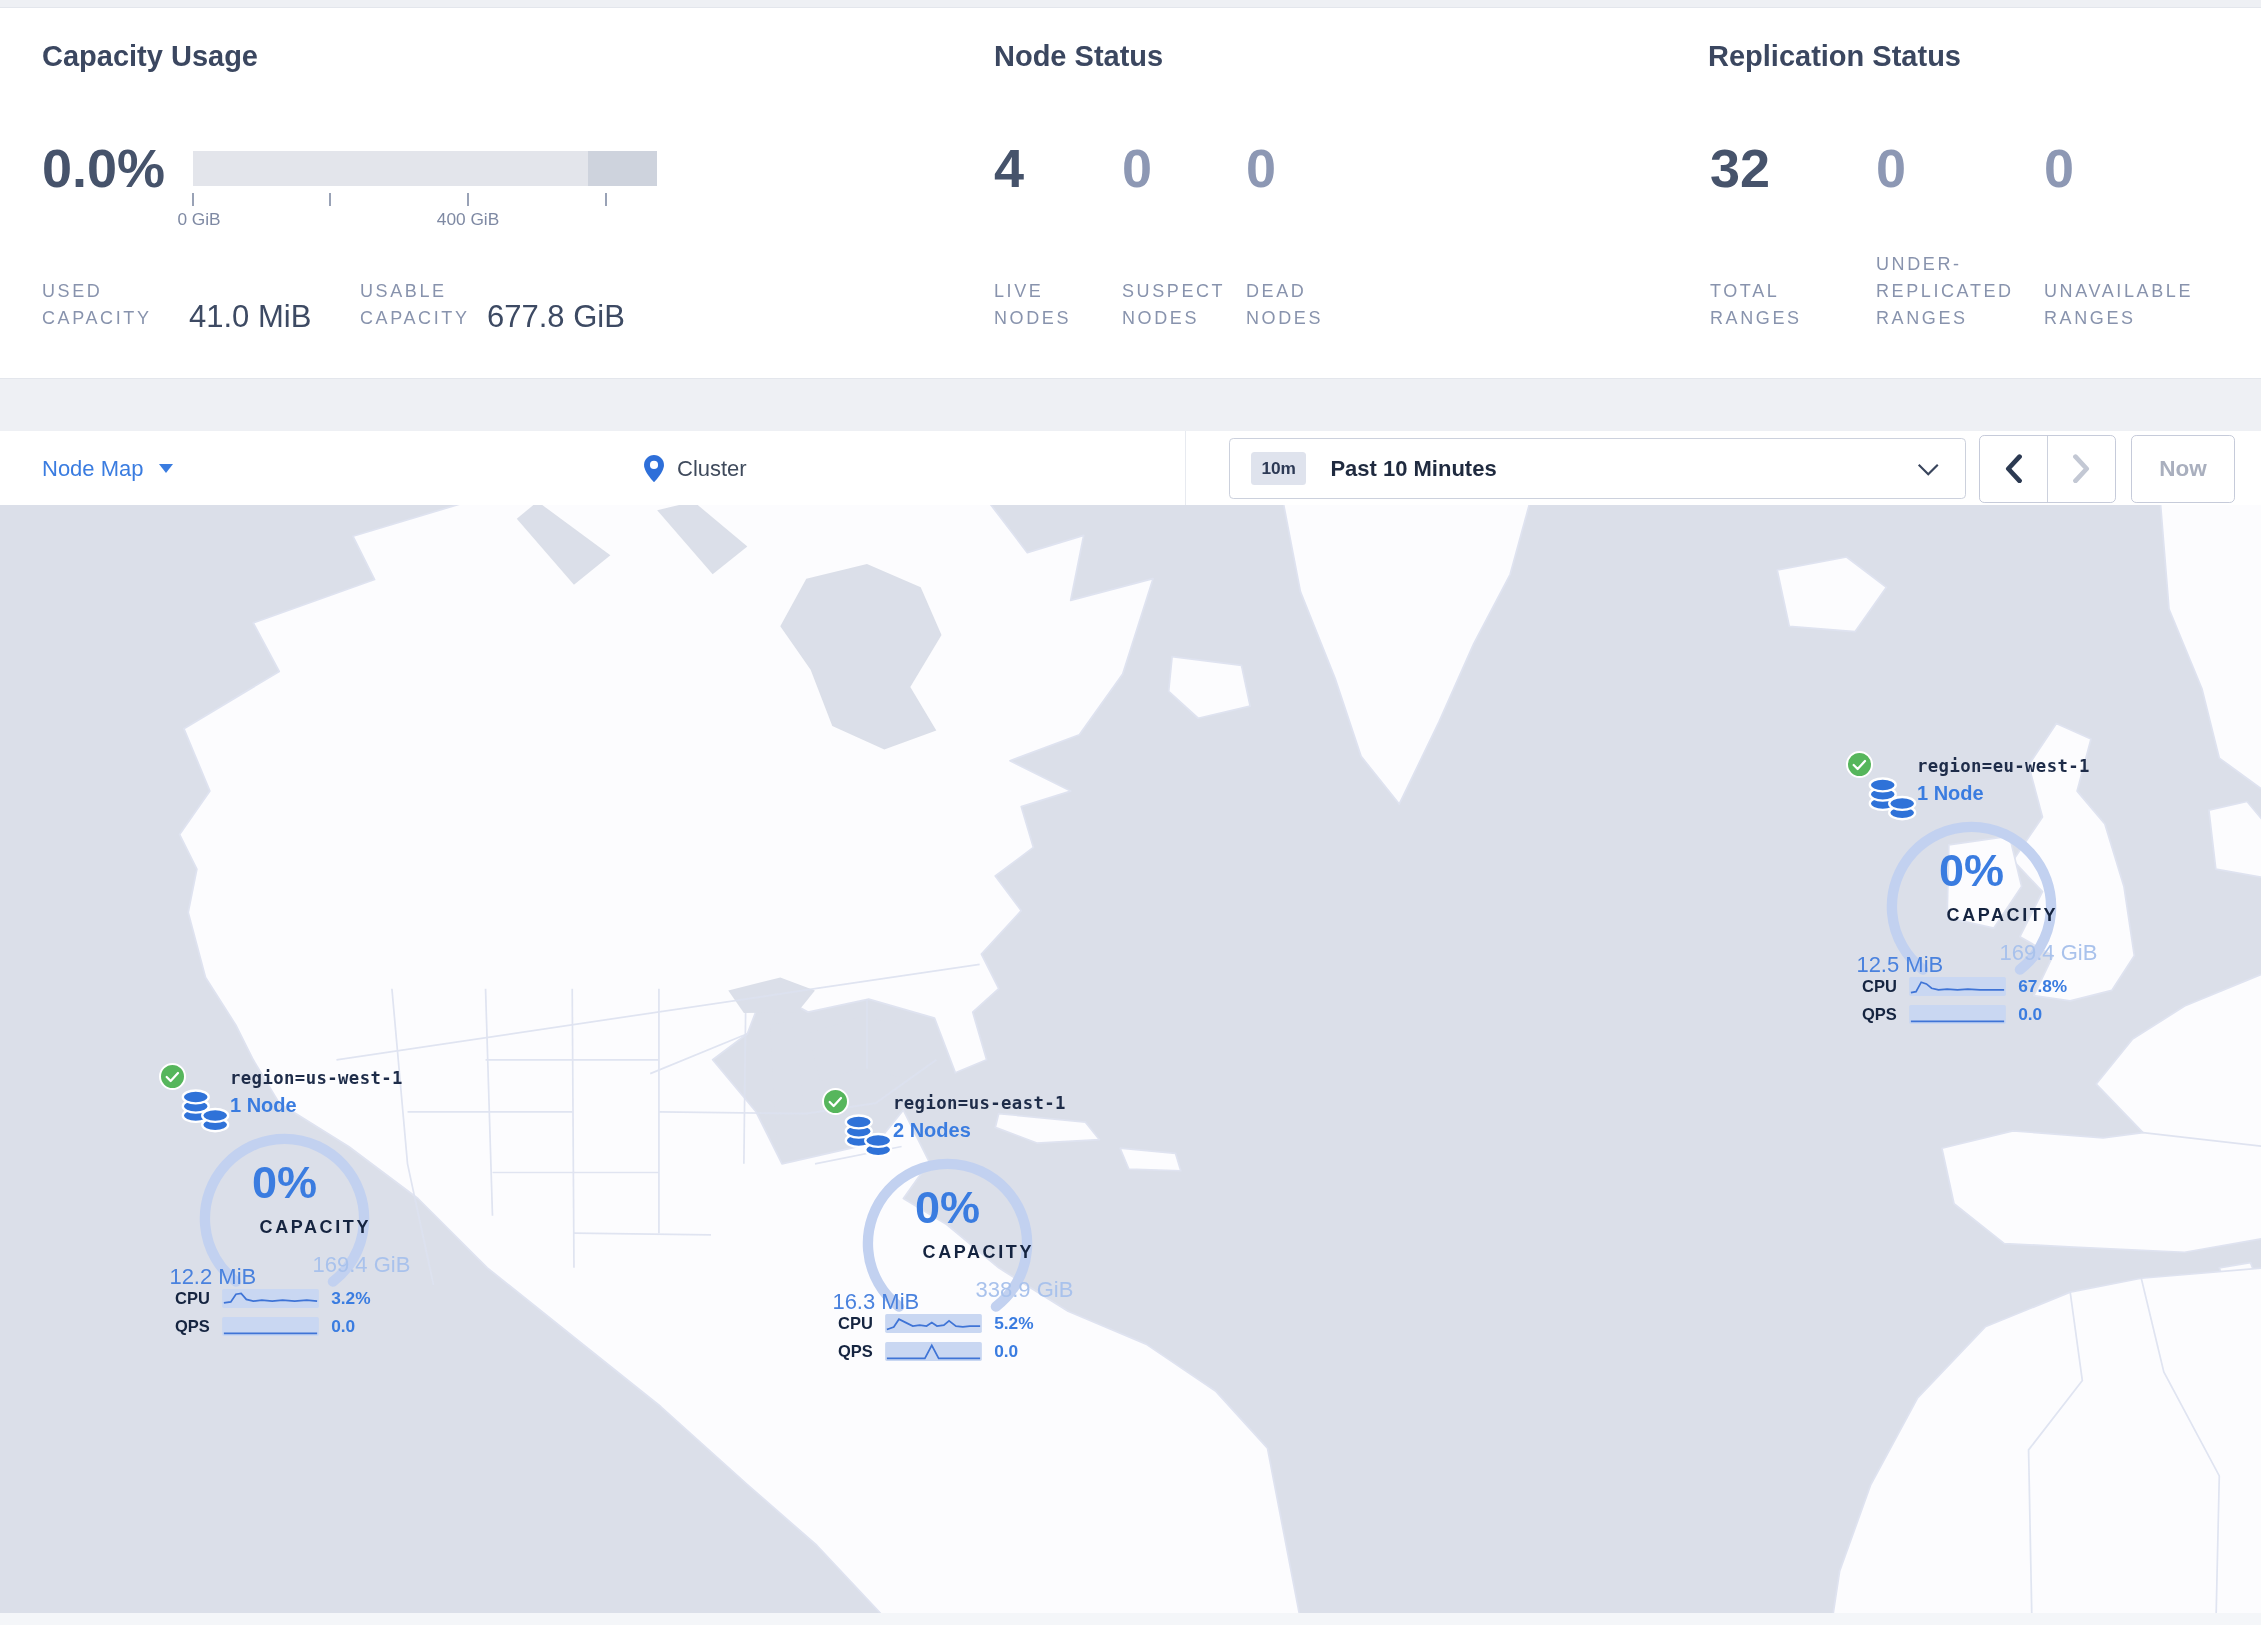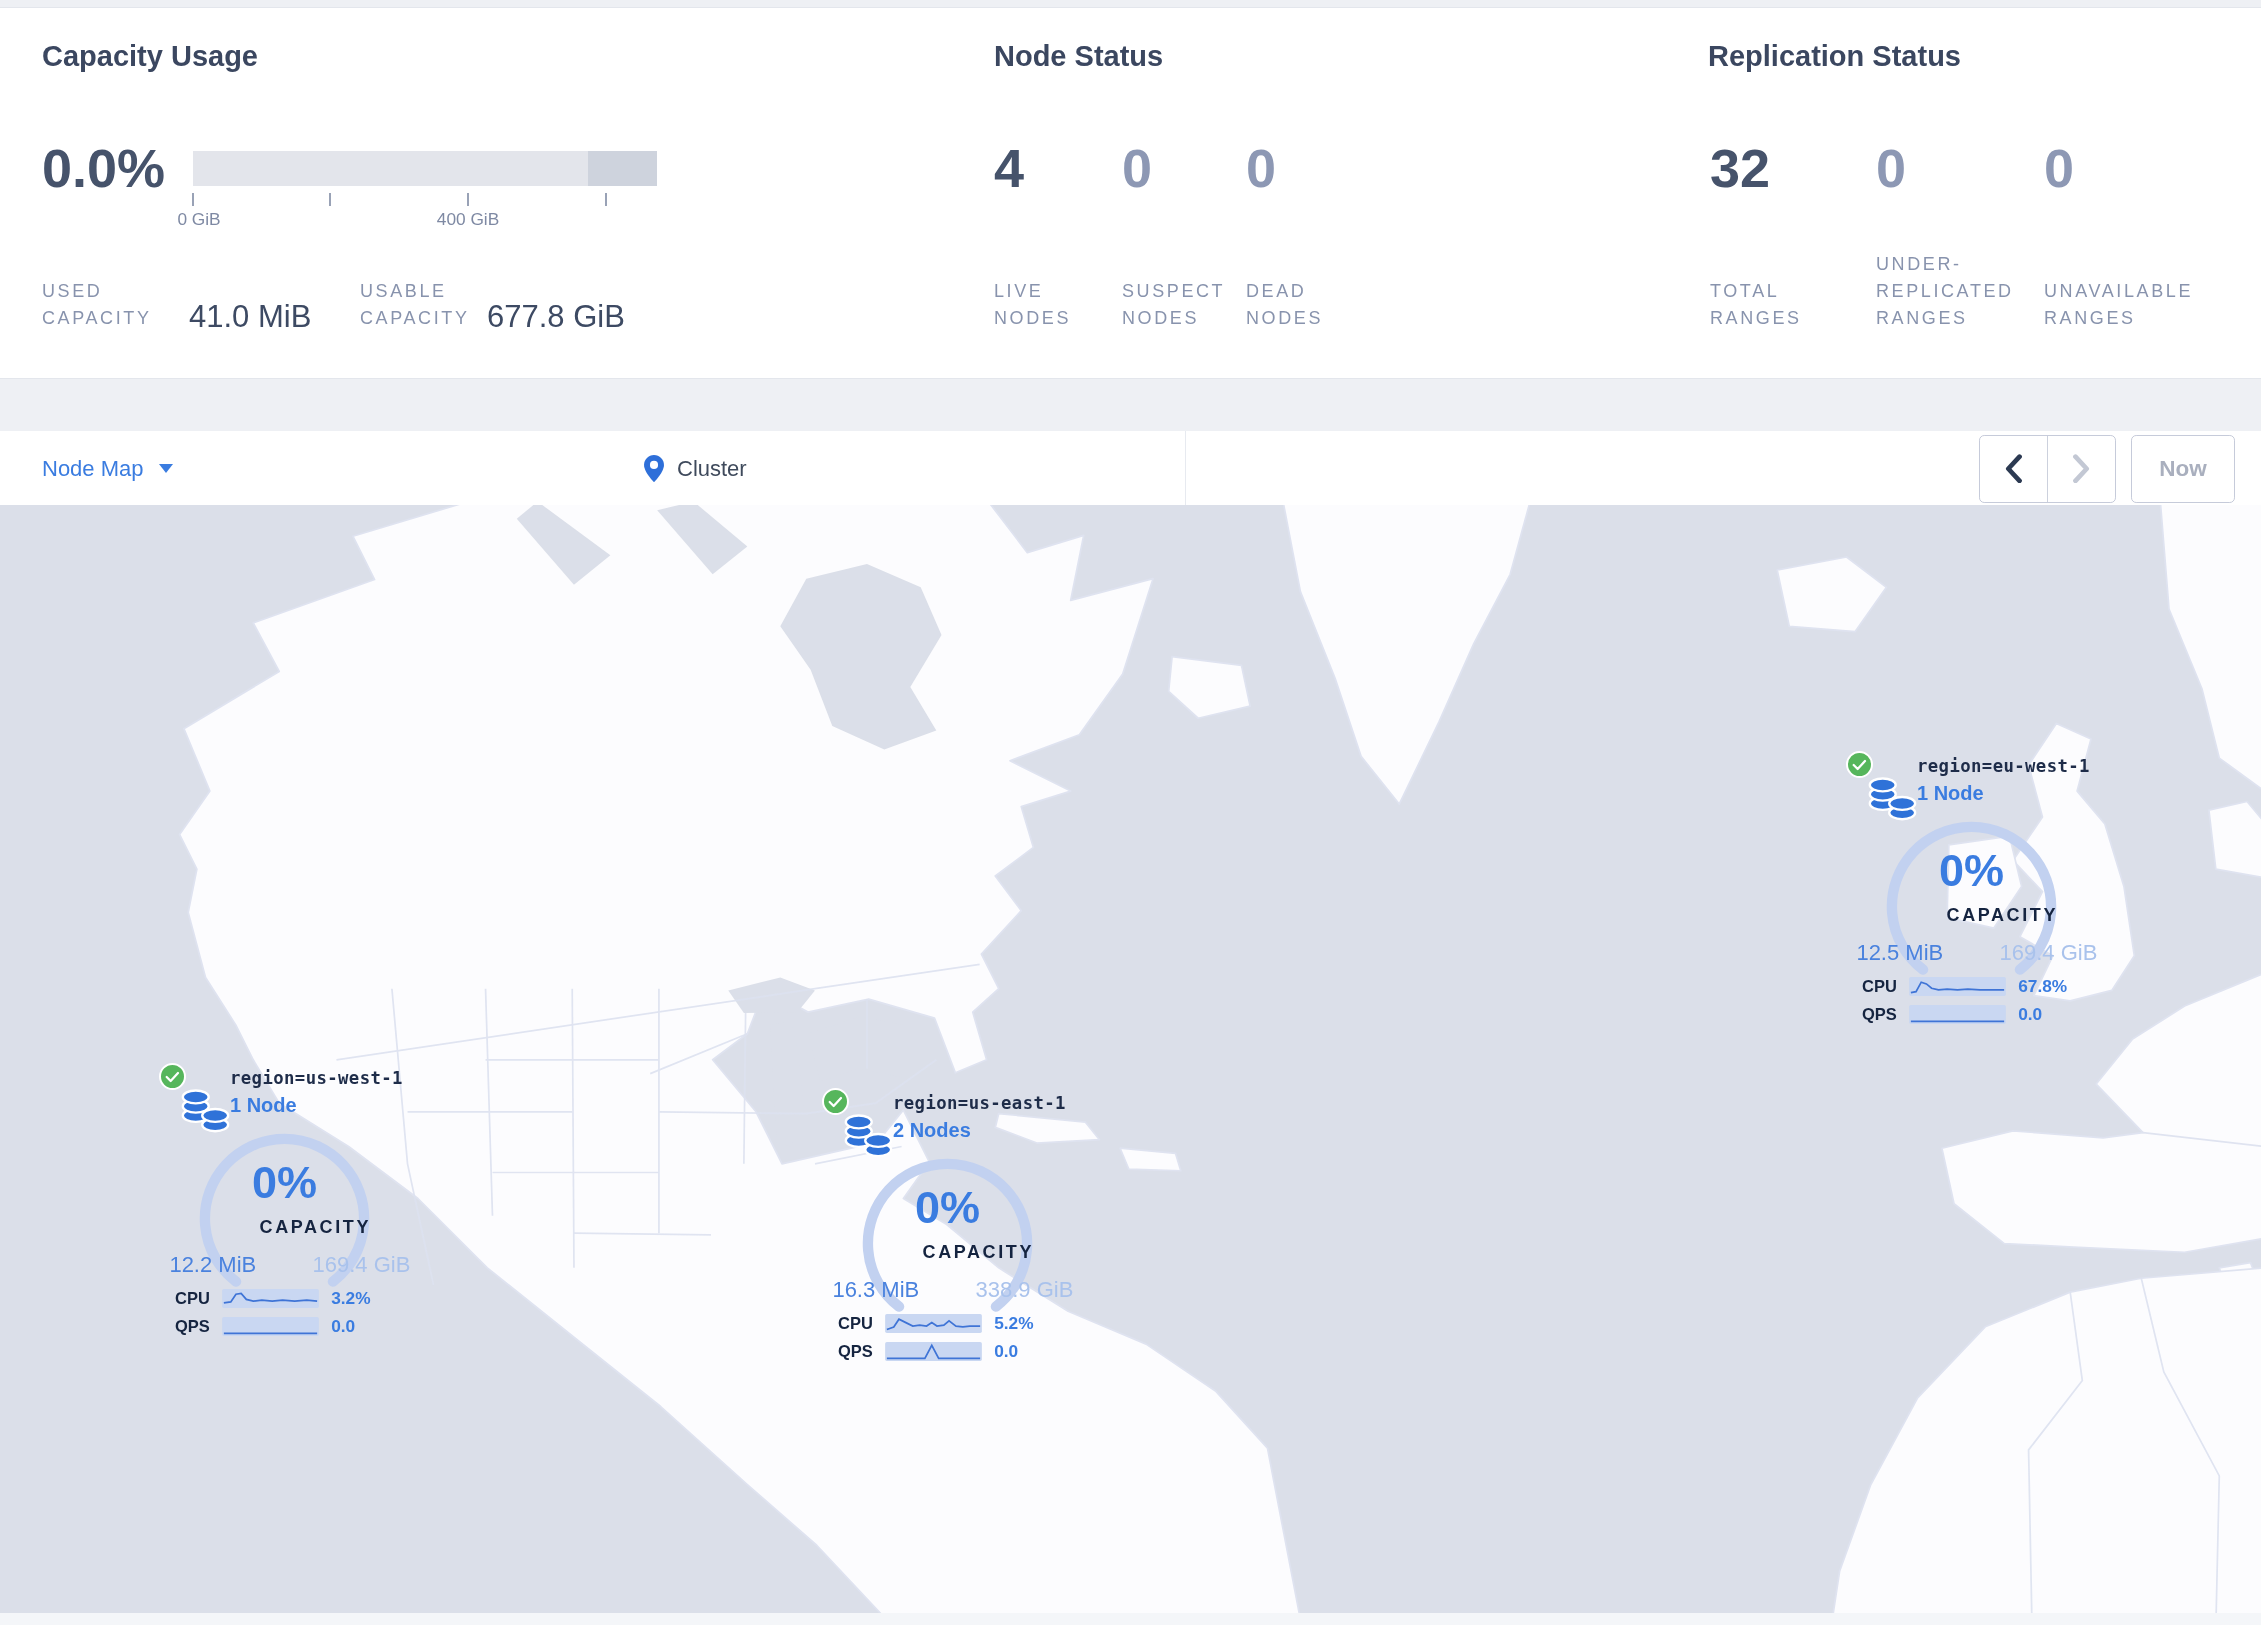--- a/index.html
+++ b/index.html
@@ -58,21 +58,21 @@
   .m-region { position:absolute; left:71px; top:5.2px; font-family:"DejaVu Sans Mono", monospace;
     font-size:17.3px; font-weight:bold; letter-spacing:0.4px; color:#1e2c49; white-space:nowrap; }
   .m-nodes { position:absolute; left:71px; top:31px; font-size:20px; font-weight:bold; color:#3a7ce0; }
   .m-gauge { position:absolute; left:39px; top:69px; }
   .m-pct { position:absolute; left:39px; top:94px; width:173px; text-align:center;
     font-size:45px; font-weight:bold; color:#3a7ce0; }
   .m-cap { position:absolute; left:39px; top:154px; width:173px; text-align:right;
     font-size:18px; font-weight:bold; letter-spacing:2.6px; color:#152440; }
   .m-vals { position:absolute; left:10.4px; top:189px; width:241px; display:flex;
     justify-content:space-between; font-size:22px; }
-  .m-used { color:#4a82de; }
+  .m-used { color:#4a82de;margin-top:12px; }
   .m-total { color:#a9c2ec; }
   .m-statrow { position:absolute; left:16px; width:218px; display:flex; align-items:center; }
   .m-statrow.cpu { top:225px; }
   .m-statrow.qps { top:253px; }
   .m-statlabel { width:42px; font-size:16.5px; font-weight:bold; color:#152440; }
   .m-spark { margin-left:5.2px; }
   .m-statval { margin-left:12px; font-size:17.3px; font-weight:bold; color:#3a7ce0; }
 </style>
 </head>
 <body>
@@ -118,20 +118,27 @@
     <span class="caret-down"></span>
   </div>
   <div class="breadcrumb">
     <svg width="22" height="29" viewBox="0 0 24 32">
       <path d="M12 1 C5.9 1 1 5.9 1 12 C1 20 12 31 12 31 C12 31 23 20 23 12 C23 5.9 18.1 1 12 1 Z" fill="#2e6fd9"></path>
       <circle cx="12" cy="12" r="4.5" fill="#ffffff"></circle>
     </svg>
     <span>Cluster</span>
   </div>
   <div class="toolbar-divider"></div>
+  <div class="time-box">
+    <span class="time-badge">10m</span>
+    <span class="time-label">Past 10 Minutes</span>
+    <svg class="time-chevron" width="22.5" height="14" viewBox="0 0 26 16">
+      <polyline points="2,2 13,13 24,2" fill="none" stroke="#39455c" stroke-width="2.5"></polyline>
+    </svg>
+  </div>
   <div class="nav-group">
     <div class="nav-btn prev">
       <svg width="19" height="29.5" viewBox="0 0 22 34">
         <polyline points="18,3 5,17 18,31" fill="none" stroke="#2c3a52" stroke-width="5.5" stroke-linecap="round" stroke-linejoin="round"></polyline>
       </svg>
     </div>
     <div class="nav-btn">
       <svg width="19" height="29.5" viewBox="0 0 22 34">
         <polyline points="4,3 17,17 4,31" fill="none" stroke="#c3c8d4" stroke-width="5.5" stroke-linecap="round" stroke-linejoin="round"></polyline>
       </svg>

